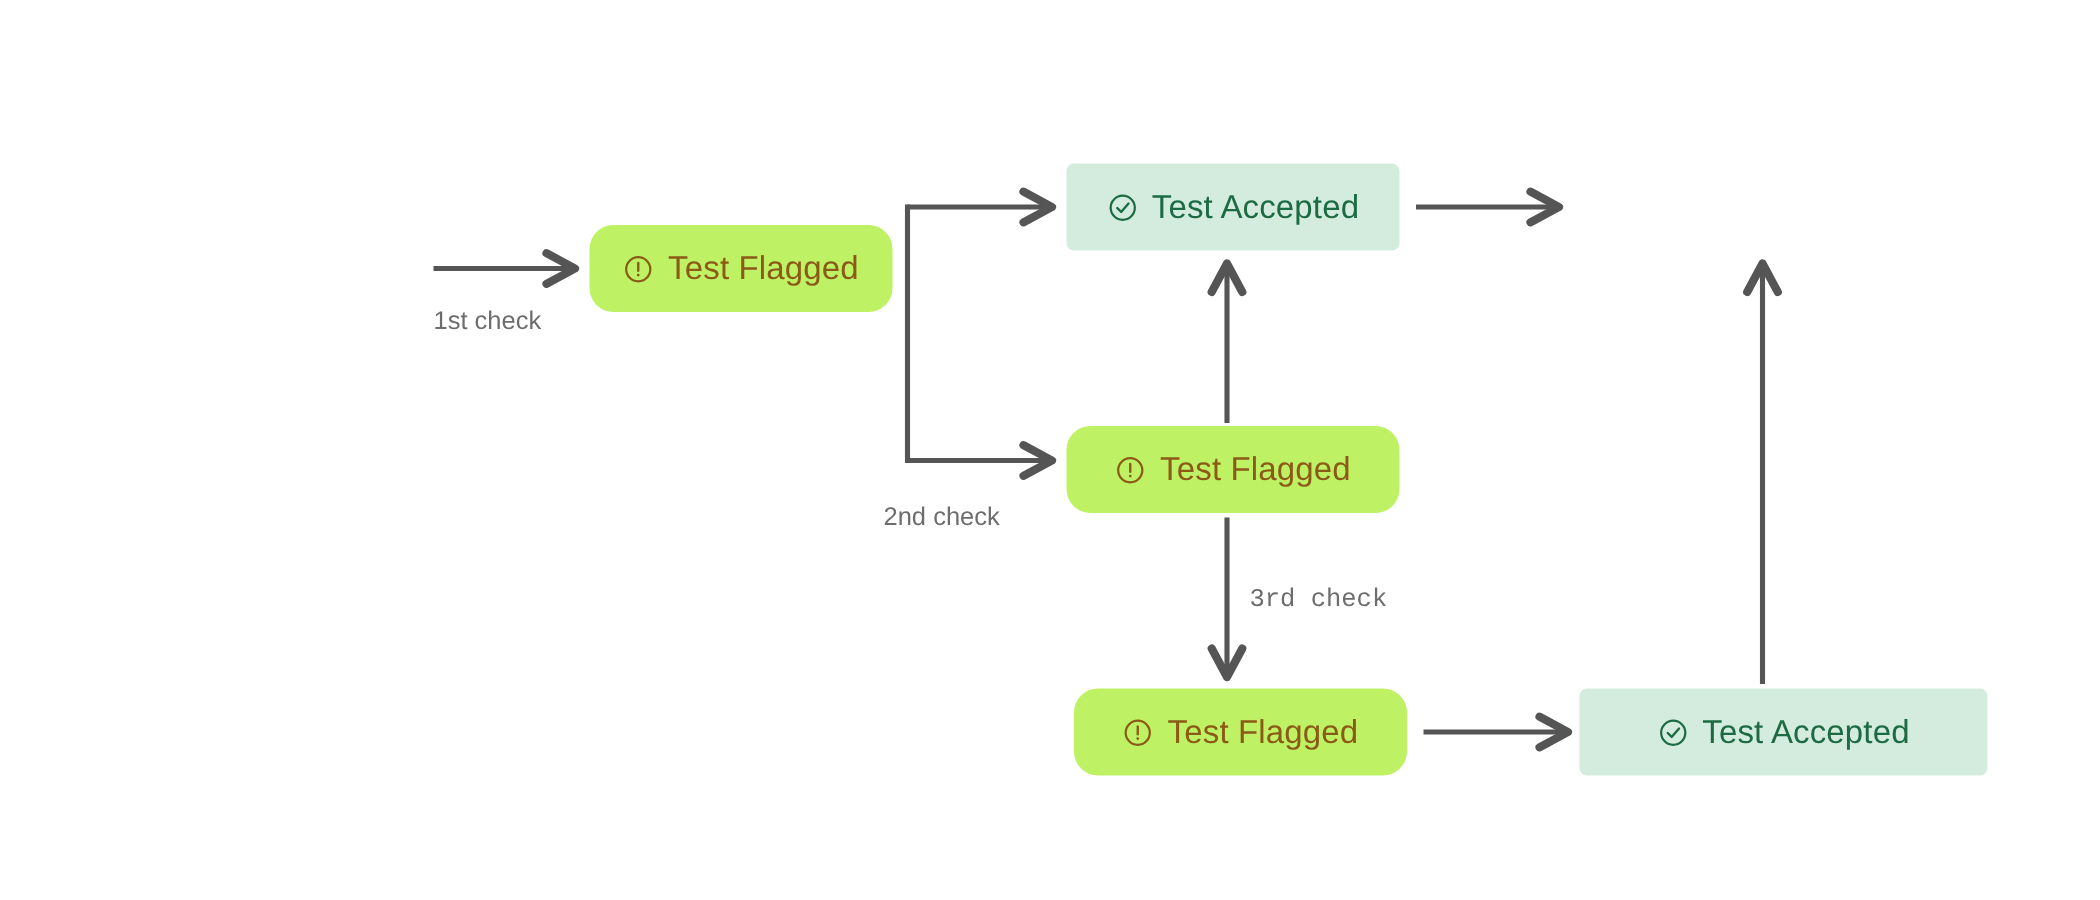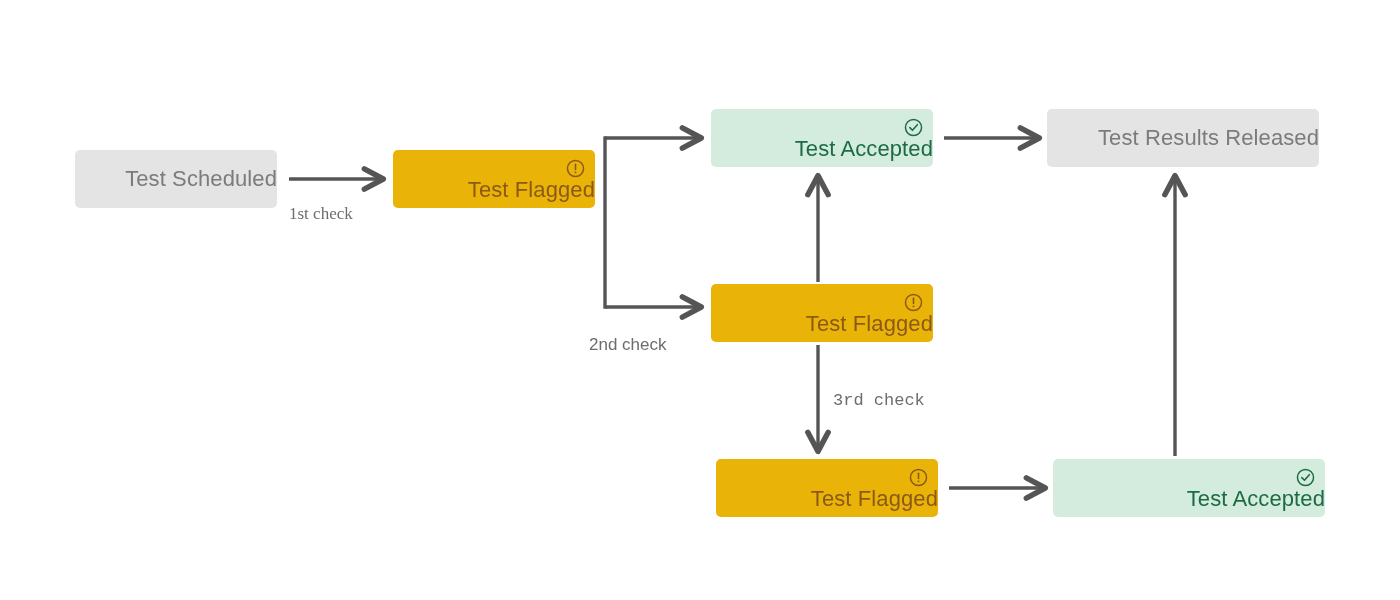--- a/index.html
+++ b/index.html
@@ -13,47 +13,47 @@
   #canvas {
     position: relative;
     width: 1400px;
     height: 600px;
     background: #ffffff;
     overflow: hidden;
   }
   .node {
     position: absolute;
     display: flex;
-    align-items: flex-end;
+    align-items: center;
     justify-content: center;
     box-sizing: border-box;
     border-radius: 5px;
     font-size: 22px;
     letter-spacing: 0.1px;
     white-space: nowrap;
-    flex-direction: column;
   }
   .node .node-icon {
     display: inline-flex;
     align-items: center;
     justify-content: center;
     margin-right: 9px;
     width: 21px;
     height: 21px;
   }
   .node .node-label {
     line-height: 1;
   }
   .node-neutral {
     background: #e4e4e4;
     color: #7b7b7b;
   }
   .node-warn {
-    background: #eab308;
+    background: #bef264;
     color: #8a5a16;
+    border-radius: 16px;
   }
   .node-ok {
     background: #d4ecdd;
     color: #1d6b43;
   }
   .edge-label {
     position: absolute;
     font-size: 17px;
     color: #6d6d6d;
     white-space: nowrap;
@@ -91,23 +91,20 @@
 
     <path d="M818,282 L818,177" fill="none" stroke="#555555" stroke-width="3.4" marker-end="url(#arrowhead)"></path>
 
     <path d="M818,345 L818,450" fill="none" stroke="#555555" stroke-width="3.4" marker-end="url(#arrowhead)"></path>
 
     <path d="M949,488 L1044,488" fill="none" stroke="#555555" stroke-width="3.4" marker-end="url(#arrowhead)"></path>
 
     <path d="M1175,456 L1175,177" fill="none" stroke="#555555" stroke-width="3.4" marker-end="url(#arrowhead)"></path>
   </svg>
 
-  <div class="node node-neutral" style="left:75px; top:150px; width:202px; height:58px;">
-    <span class="node-label">Test Scheduled</span>
-  </div>
 
   <div class="node node-warn" style="left:393px; top:150px; width:202px; height:58px;">
     <span class="node-icon">
       <svg viewBox="0 0 24 24" width="21" height="21" xmlns="http://www.w3.org/2000/svg">
         <circle cx="12" cy="12" r="9.2" fill="none" stroke="#8a5a16" stroke-width="1.7"></circle>
         <line x1="12" y1="7.2" x2="12" y2="13.2" stroke="#8a5a16" stroke-width="1.8" stroke-linecap="round"></line>
         <circle cx="12" cy="16.4" r="1.05" fill="#8a5a16"></circle>
       </svg>
     </span>
     <span class="node-label">Test Flagged</span>
@@ -116,23 +113,20 @@
   <div class="node node-ok" style="left:711px; top:109px; width:222px; height:58px;">
     <span class="node-icon">
       <svg viewBox="0 0 24 24" width="21" height="21" xmlns="http://www.w3.org/2000/svg">
         <circle cx="12" cy="12" r="9.2" fill="none" stroke="#1d6b43" stroke-width="1.7"></circle>
         <path d="M7.8,12.2 L10.8,15.2 L16.4,8.8" fill="none" stroke="#1d6b43" stroke-width="1.8" stroke-linecap="round" stroke-linejoin="round"></path>
       </svg>
     </span>
     <span class="node-label">Test Accepted</span>
   </div>
 
-  <div class="node node-neutral" style="left:1047px; top:109px; width:272px; height:58px;">
-    <span class="node-label">Test Results Released</span>
-  </div>
 
   <div class="node node-warn" style="left:711px; top:284px; width:222px; height:58px;">
     <span class="node-icon">
       <svg viewBox="0 0 24 24" width="21" height="21" xmlns="http://www.w3.org/2000/svg">
         <circle cx="12" cy="12" r="9.2" fill="none" stroke="#8a5a16" stroke-width="1.7"></circle>
         <line x1="12" y1="7.2" x2="12" y2="13.2" stroke="#8a5a16" stroke-width="1.8" stroke-linecap="round"></line>
         <circle cx="12" cy="16.4" r="1.05" fill="#8a5a16"></circle>
       </svg>
     </span>
     <span class="node-label">Test Flagged</span>
@@ -152,19 +146,19 @@
   <div class="node node-ok" style="left:1053px; top:459px; width:272px; height:58px;">
     <span class="node-icon">
       <svg viewBox="0 0 24 24" width="21" height="21" xmlns="http://www.w3.org/2000/svg">
         <circle cx="12" cy="12" r="9.2" fill="none" stroke="#1d6b43" stroke-width="1.7"></circle>
         <path d="M7.8,12.2 L10.8,15.2 L16.4,8.8" fill="none" stroke="#1d6b43" stroke-width="1.8" stroke-linecap="round" stroke-linejoin="round"></path>
       </svg>
     </span>
     <span class="node-label">Test Accepted</span>
   </div>
 
-  <div class="edge-label" style="left:289px; top:205px;font-family:Liberation Serif, serif;">1st check</div>
+  <div class="edge-label" style="left:289px; top:205px;">1st check</div>
 
   <div class="edge-label" style="left:589px; top:336px;">2nd check</div>
 
   <div class="edge-label" style="left:833px; top:392px;font-family:Liberation Mono, monospace;">3rd check</div>
 
 </div>
 
 </body></html>

